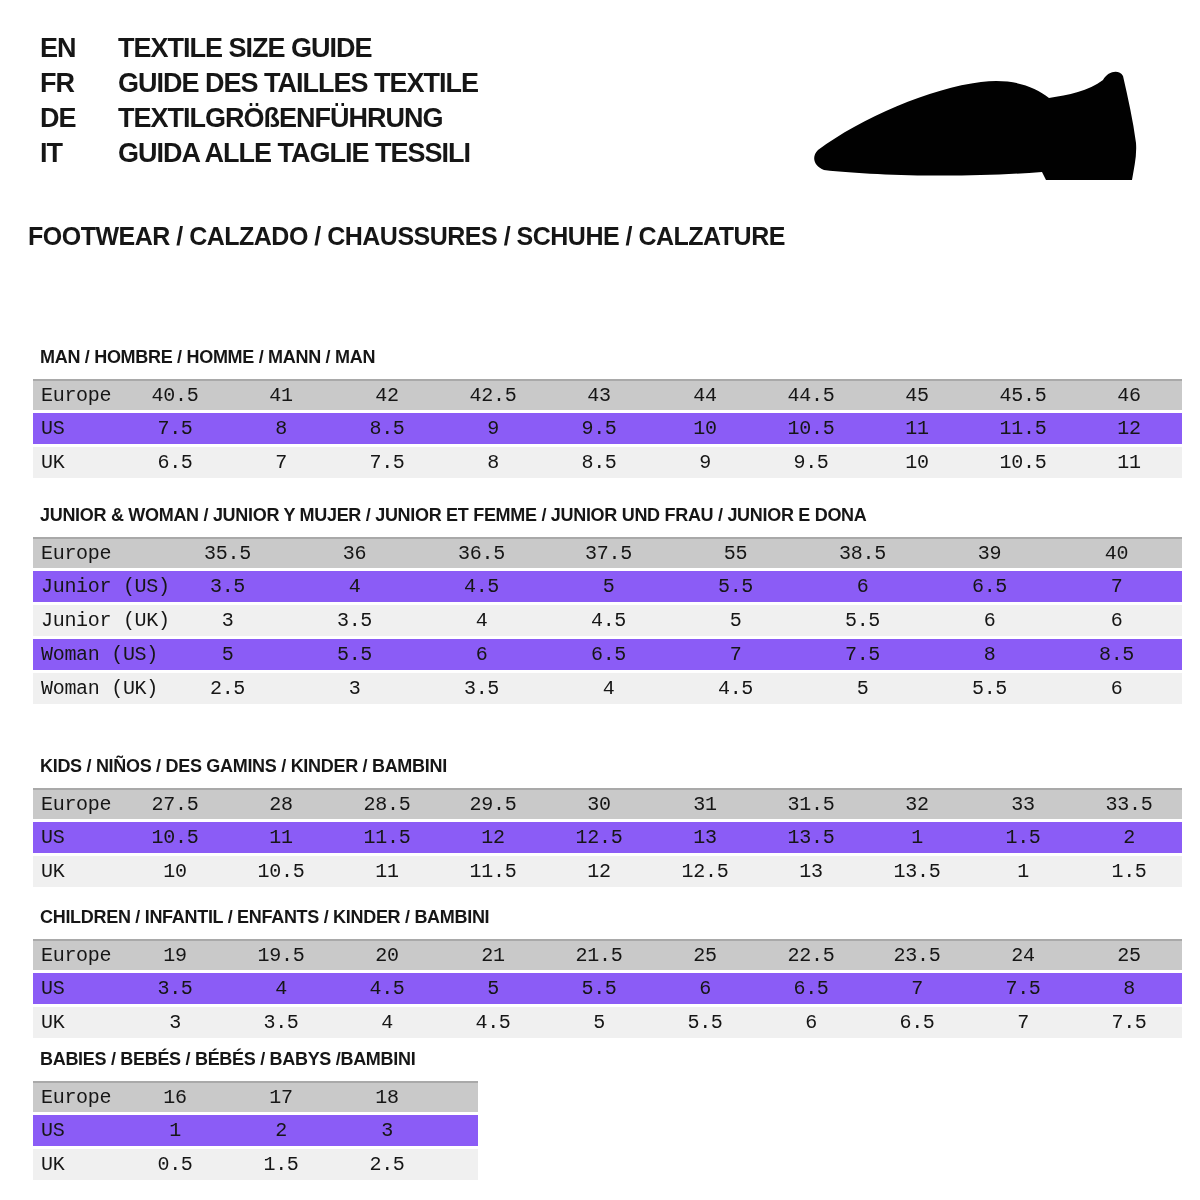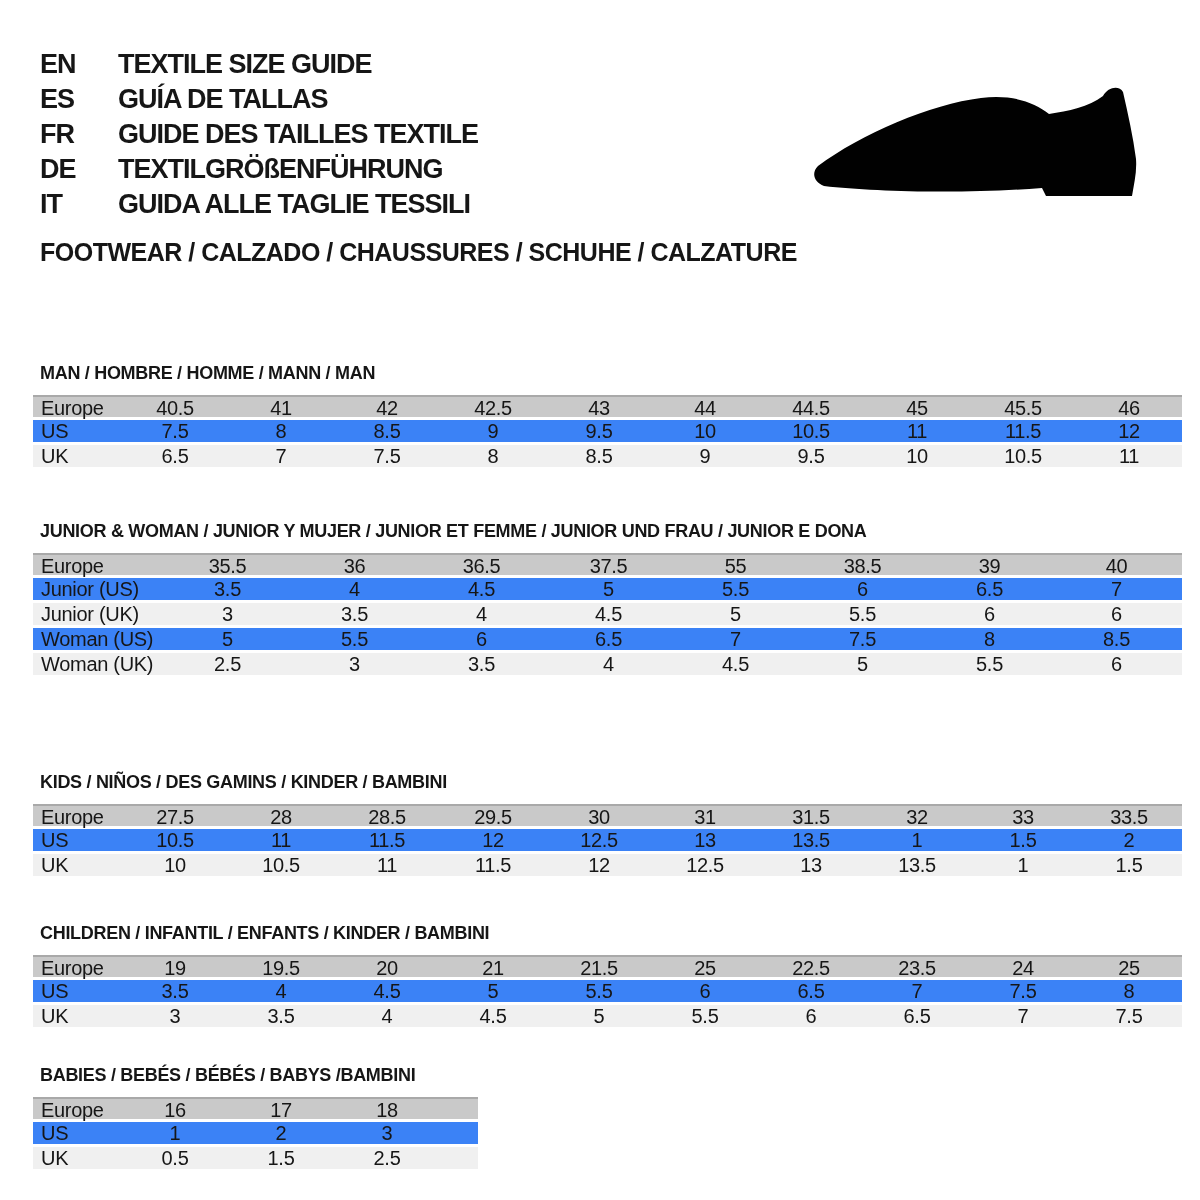--- a/index.html
+++ b/index.html
@@ -3,75 +3,71 @@
 <meta charset="utf-8">
 <style>
   * { margin: 0; padding: 0; box-sizing: border-box; }
   html, body { background: #fff; }
   body {
     width: 1200px; height: 1200px;
     position: relative; overflow: hidden;
     font-family: "Liberation Sans", sans-serif;
     color: var(--text, #161616);
   }
-  .page { position: absolute; inset: 0; margin-top: 16px; }
+  .page { position: absolute; inset: 0; }
 
   
   .lang-list { position: absolute; left: 40px; top: 31px; }
   .lang-line { display: grid; grid-template-columns: 78px auto; line-height: 35px; }
   .lang-code, .lang-label {
     font-weight: 700; font-size: 27px; letter-spacing: -1px; white-space: pre;
   }
 
   
   .category {
-    position: absolute; left: 40px; top: 222px;
+    position: absolute; left: 28px; top: 222px;
     font-weight: 700; font-size: 25px; letter-spacing: -0.5px; white-space: pre;
   }
 
   
   .shoe { position: absolute; left: 806px; top: 58px; width: 336px; height: 124px; }
   .shoe path { fill: var(--shoe, #000); }
 
   
   .section { position: absolute; left: 33px; }
   .sec1 { top: 344px; } .sec2 { top: 502px; } .sec3 { top: 753px; }
   .sec4 { top: 904px; } .sec5 { top: 1046px; }
   .sec-title {
     margin-left: 7px; margin-bottom: 9px;
     font-weight: 700; font-size: 18px; letter-spacing: -0.3px; line-height: 26px;
     white-space: pre;
   }
   .t-row {
     display: grid; align-items: center;
-    height: 22px; margin-bottom: 3px;
+    height: 31px; margin-bottom: 3px; font-family: Liberation Mono, monospace;
   }
   .cols10 { grid-template-columns: 89px repeat(10, 106px); width: 1149px; }
   .cols8  { grid-template-columns: 131px repeat(8, 127px); width: 1149px; }
   .cols3  { grid-template-columns: 89px repeat(3, 106px);  width: 445px;  }
   .t-row.head   { background: var(--header-row, #c9c9c9); border-top: 2px solid var(--header-row-top-border, #a9a9a9); }
-  .t-row.white  { background: #3b82f6; }
+  .t-row.white  { background: #8b5cf6; }
   .t-row.stripe { background: var(--stripe-row, #f0f0f0); }
   .cell { font-size: 20px; letter-spacing: -0.3px; }
   .cell.label { text-align: left; padding-left: 8px; white-space: pre; }
   .cell.val { text-align: center; }
 </style>
 </head>
 <body>
 
 <div class="page">
 
   <div class="lang-list">
       <div class="lang-line">
         <span class="lang-code">EN</span>
         <span class="lang-label">TEXTILE SIZE GUIDE</span>
-      </div>
-      <div class="lang-line">
-        <span class="lang-code">ES</span>
-        <span class="lang-label">GUÍA DE TALLAS</span>
       </div>
       <div class="lang-line">
         <span class="lang-code">FR</span>
         <span class="lang-label">GUIDE DES TAILLES TEXTILE</span>
       </div>
       <div class="lang-line">
         <span class="lang-code">DE</span>
         <span class="lang-label">TEXTILGRÖßENFÜHRUNG</span>
       </div>
       <div class="lang-line">

